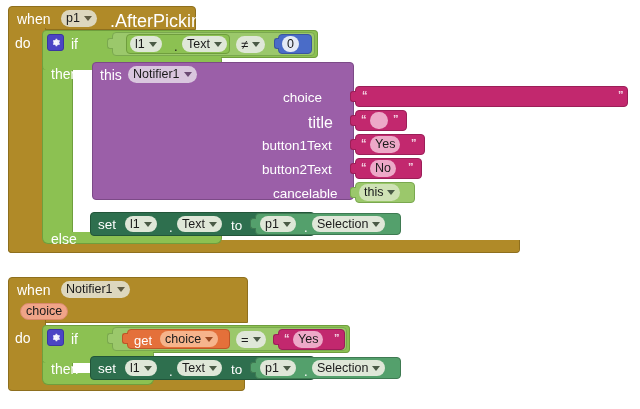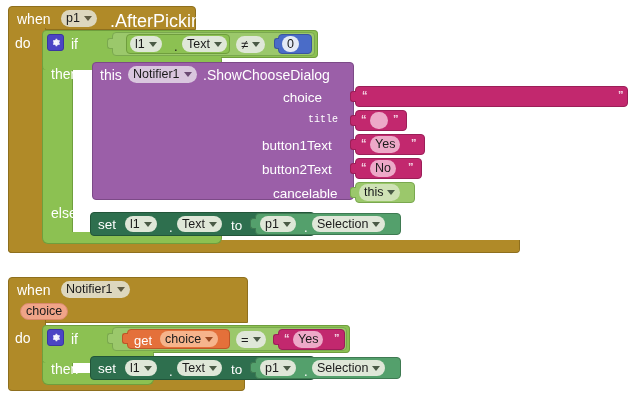--- a/index.html
+++ b/index.html
@@ -127,29 +127,28 @@
   </div>
 
   <span class="lbl" style="left:51px;top:67px;font-size:14px;">then</span>
 
   <div class="blk call" style="left:92px;top:62px;width:262px;height:138px;"></div>
   <span class="lbl" style="left:100px;top:68px;font-size:14px;">this</span>
   <div class="chip" style="left:128px;top:66px;height:17px;background:#D9C6DE;">
     <span>Notifier1</span>
     <span class="caret" style="border-top-color:#6b4a73;"></span>
   </div>
-  <span class="lbl" style="left:203px;top:68px;font-size:14px;">.ShowChooseDialog</span>
 
   <span class="lbl" style="left:283px;top:91px;font-size:13.5px;">choice</span>
   <div class="blk txt" style="left:355px;top:86px;width:273px;height:21px;"></div>
   <div class="blk txt" style="left:350px;top:91px;width:6px;height:11px;border-radius:3px 0 0 3px;border-right:none;"></div>
   <span class="q" style="left:362px;top:90px;">“</span>
   <span class="q" style="left:618px;top:90px;">”</span>
 
-  <span class="lbl" style="left:308px;top:115px;font-size:10px;font-family:Liberation Mono, monospace;">title</span>
+  <span class="lbl" style="left:308px;top:115px;font-size:16px;">title</span>
   <div class="blk txt" style="left:355px;top:110px;width:52px;height:21px;"></div>
   <div class="blk txt" style="left:350px;top:115px;width:6px;height:11px;border-radius:3px 0 0 3px;border-right:none;"></div>
   <span class="q" style="left:361px;top:114px;">“</span>
   <div class="chip pink" style="left:370px;top:112px;width:18px;height:17px;"></div>
   <span class="q" style="left:393px;top:114px;">”</span>
 
   <span class="lbl" style="left:262px;top:139px;font-size:13.5px;">button1Text</span>
   <div class="blk txt" style="left:355px;top:134px;width:70px;height:21px;"></div>
   <div class="blk txt" style="left:350px;top:139px;width:6px;height:11px;border-radius:3px 0 0 3px;border-right:none;"></div>
   <span class="q" style="left:361px;top:138px;">“</span>
@@ -168,21 +167,21 @@
   <span class="q" style="left:408px;top:162px;">”</span>
 
   <span class="lbl" style="left:273px;top:187px;font-size:13.5px;">cancelable</span>
   <div class="blk lime" style="left:355px;top:182px;width:60px;height:21px;"></div>
   <div class="blk lime" style="left:350px;top:187px;width:6px;height:11px;border-radius:3px 0 0 3px;border-right:none;"></div>
   <div class="chip limechip" style="left:359px;top:184px;height:17px;">
     <span>this</span>
     <span class="caret"></span>
   </div>
 
-  <span class="lbl" style="left:51px;top:206px;font-size:14px;">else</span>
+  <span class="lbl" style="left:51px;top:232px;font-size:14px;">else</span>
 
   <div class="blk setb" style="left:90px;top:212px;width:225px;height:24px;"></div>
   <span class="lbl" style="left:98px;top:218px;font-size:13.5px;">set</span>
   <div class="chip pale" style="left:125px;top:216px;height:16px;">
     <span>l1</span>
     <span class="caret"></span>
   </div>
   <span class="lbl" style="left:169px;top:221px;font-size:13px;">.</span>
   <div class="chip pale" style="left:177px;top:216px;height:16px;">
     <span>Text</span>

